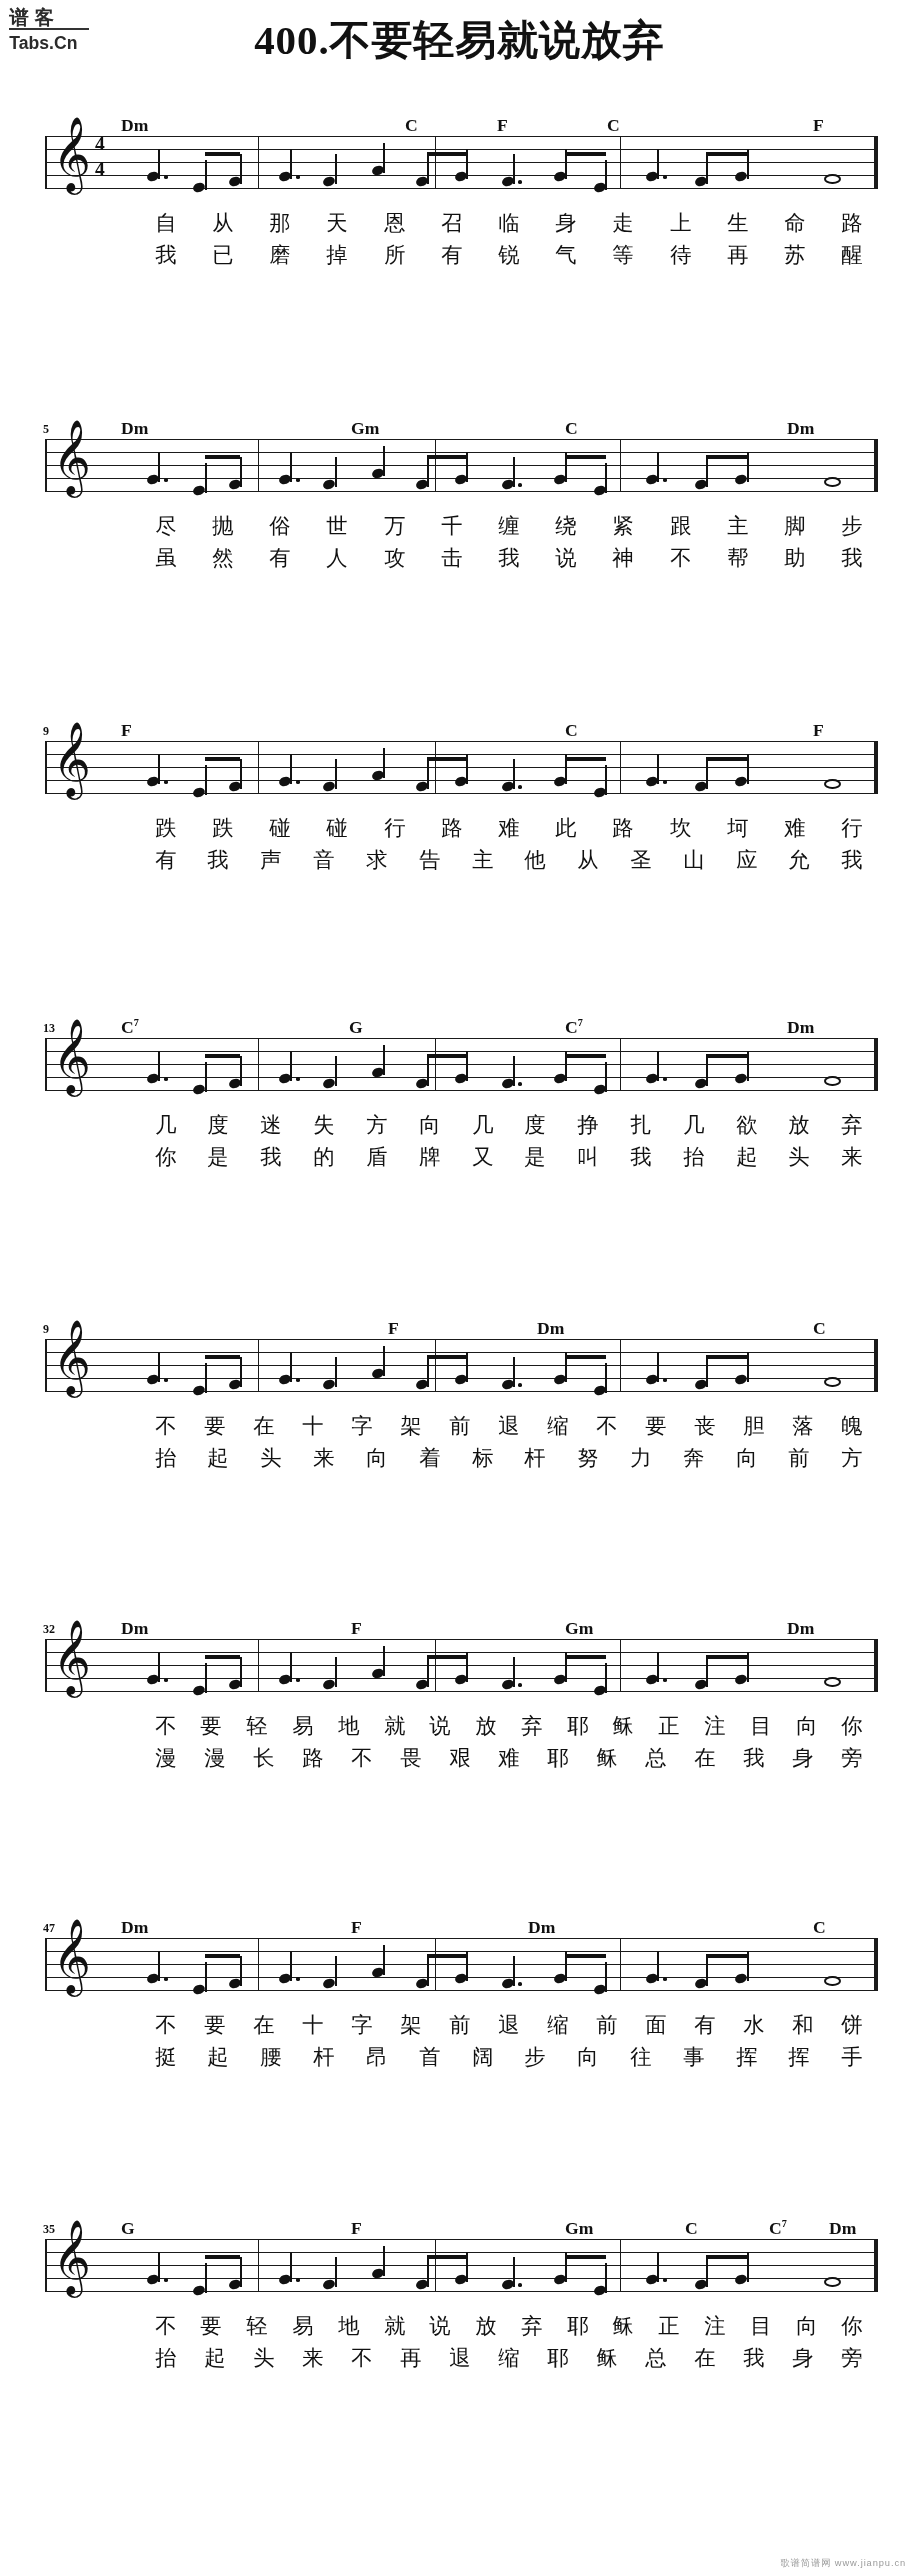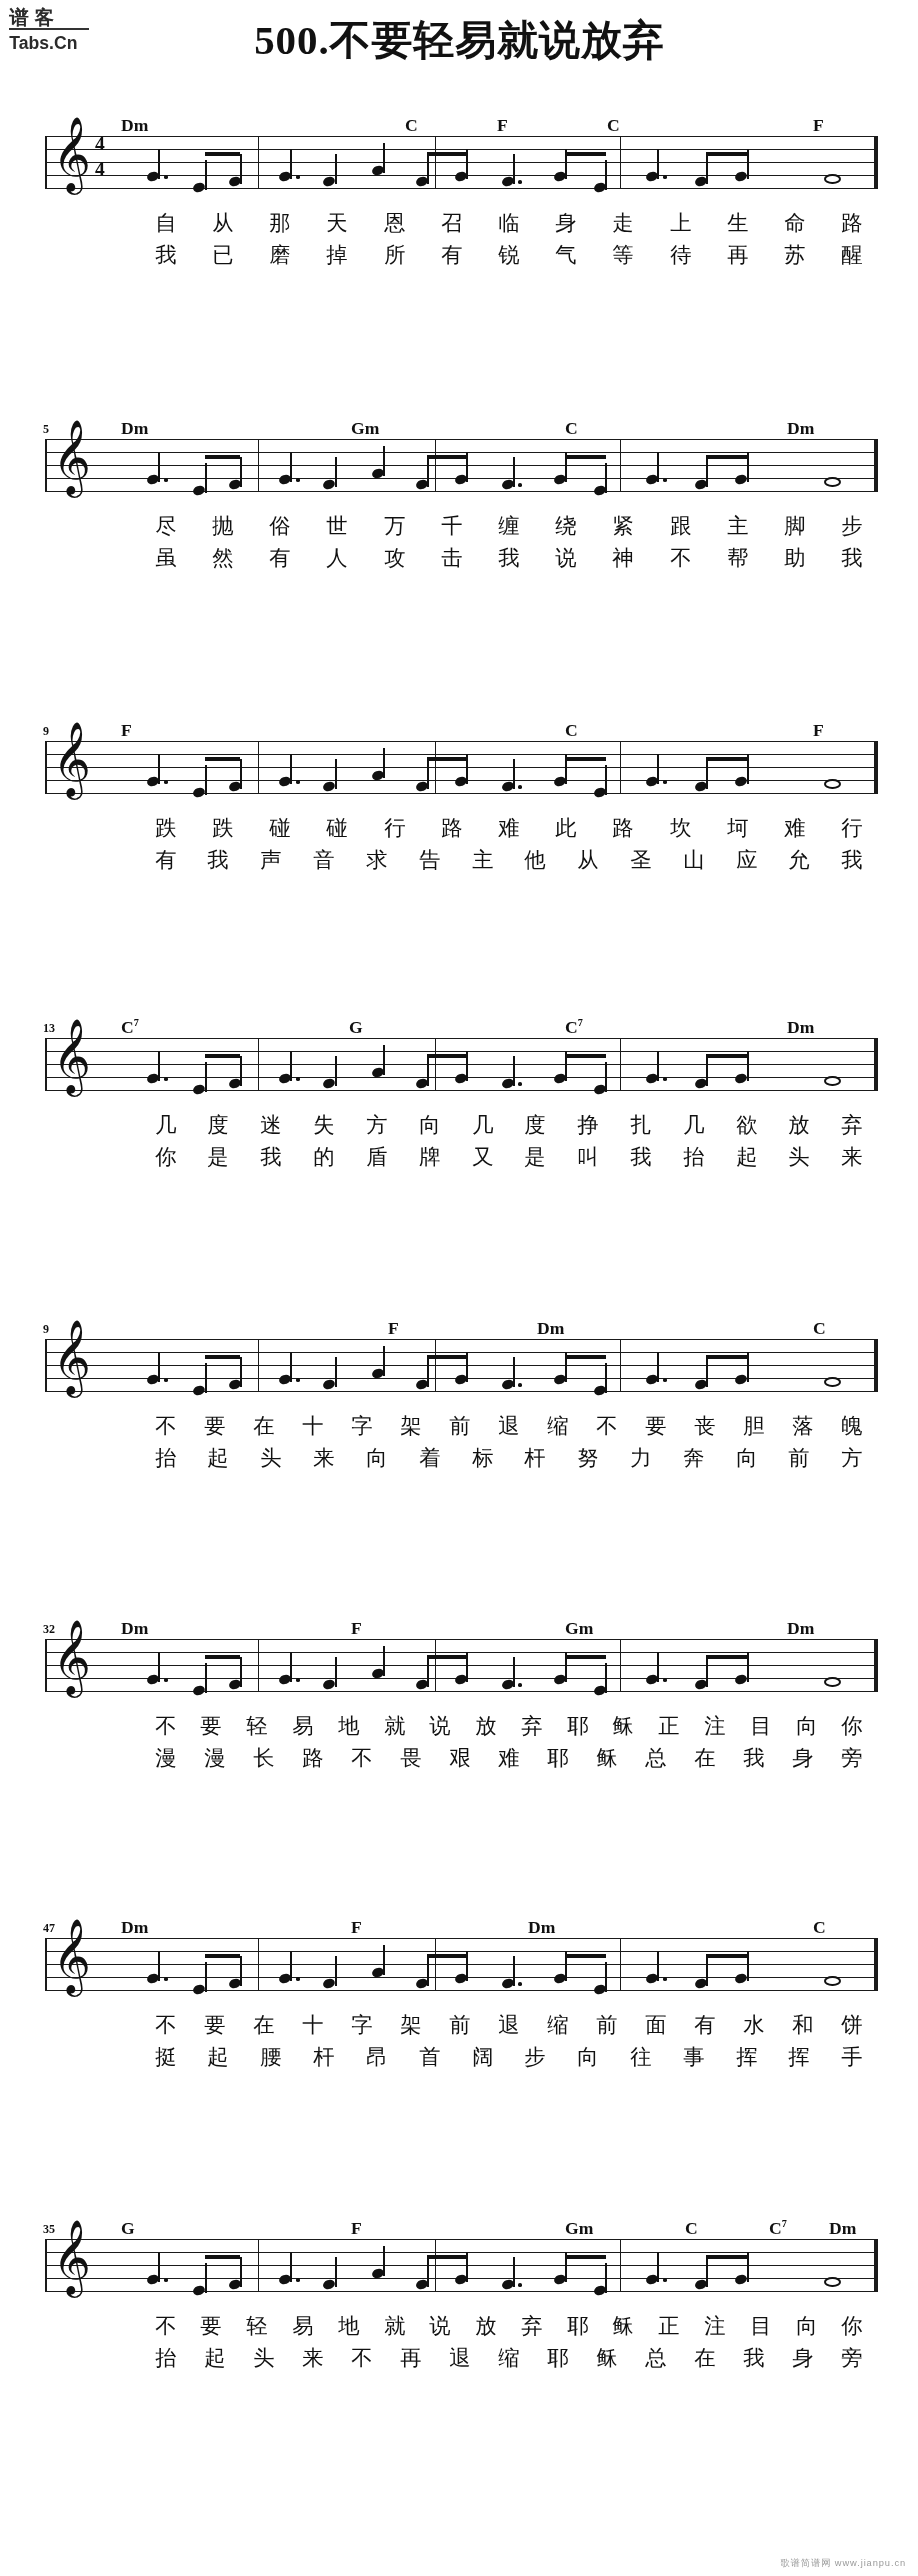--- a/index.html
+++ b/index.html
@@ -223,21 +223,21 @@
 </style>
 </head>
 <body>
 
 <div class="corner-logo">
   <div class="cn">谱客</div>
   <div class="rule"></div>
   <div class="en">Tabs.Cn</div>
 </div>
 
-<div class="title">500.不要轻易就说放弃</div>
+<div class="title">400.不要轻易就说放弃</div>
 
 <div id="systems-root">
     <div class="system" style="top: 119px;">
       <div class="staff-area">
         <div class="staff-lines">
           <i></i>
           <i></i>
           <i></i>
           <i></i>
           <i></i>

